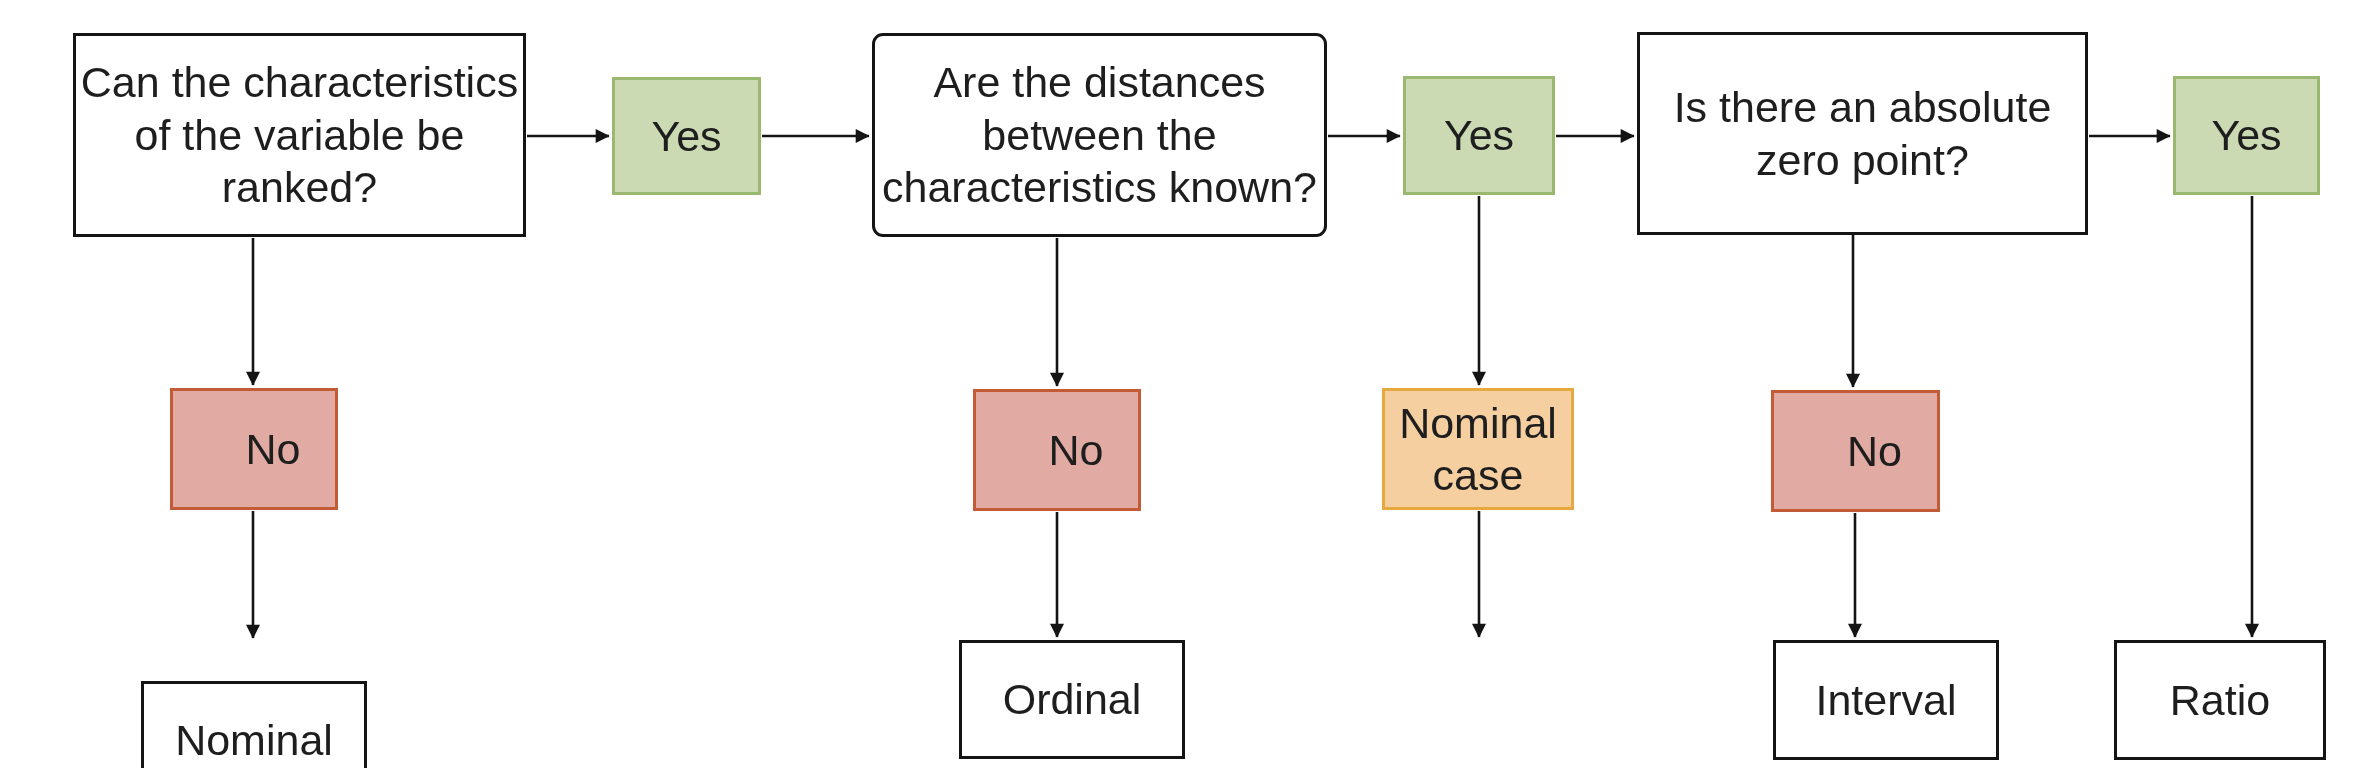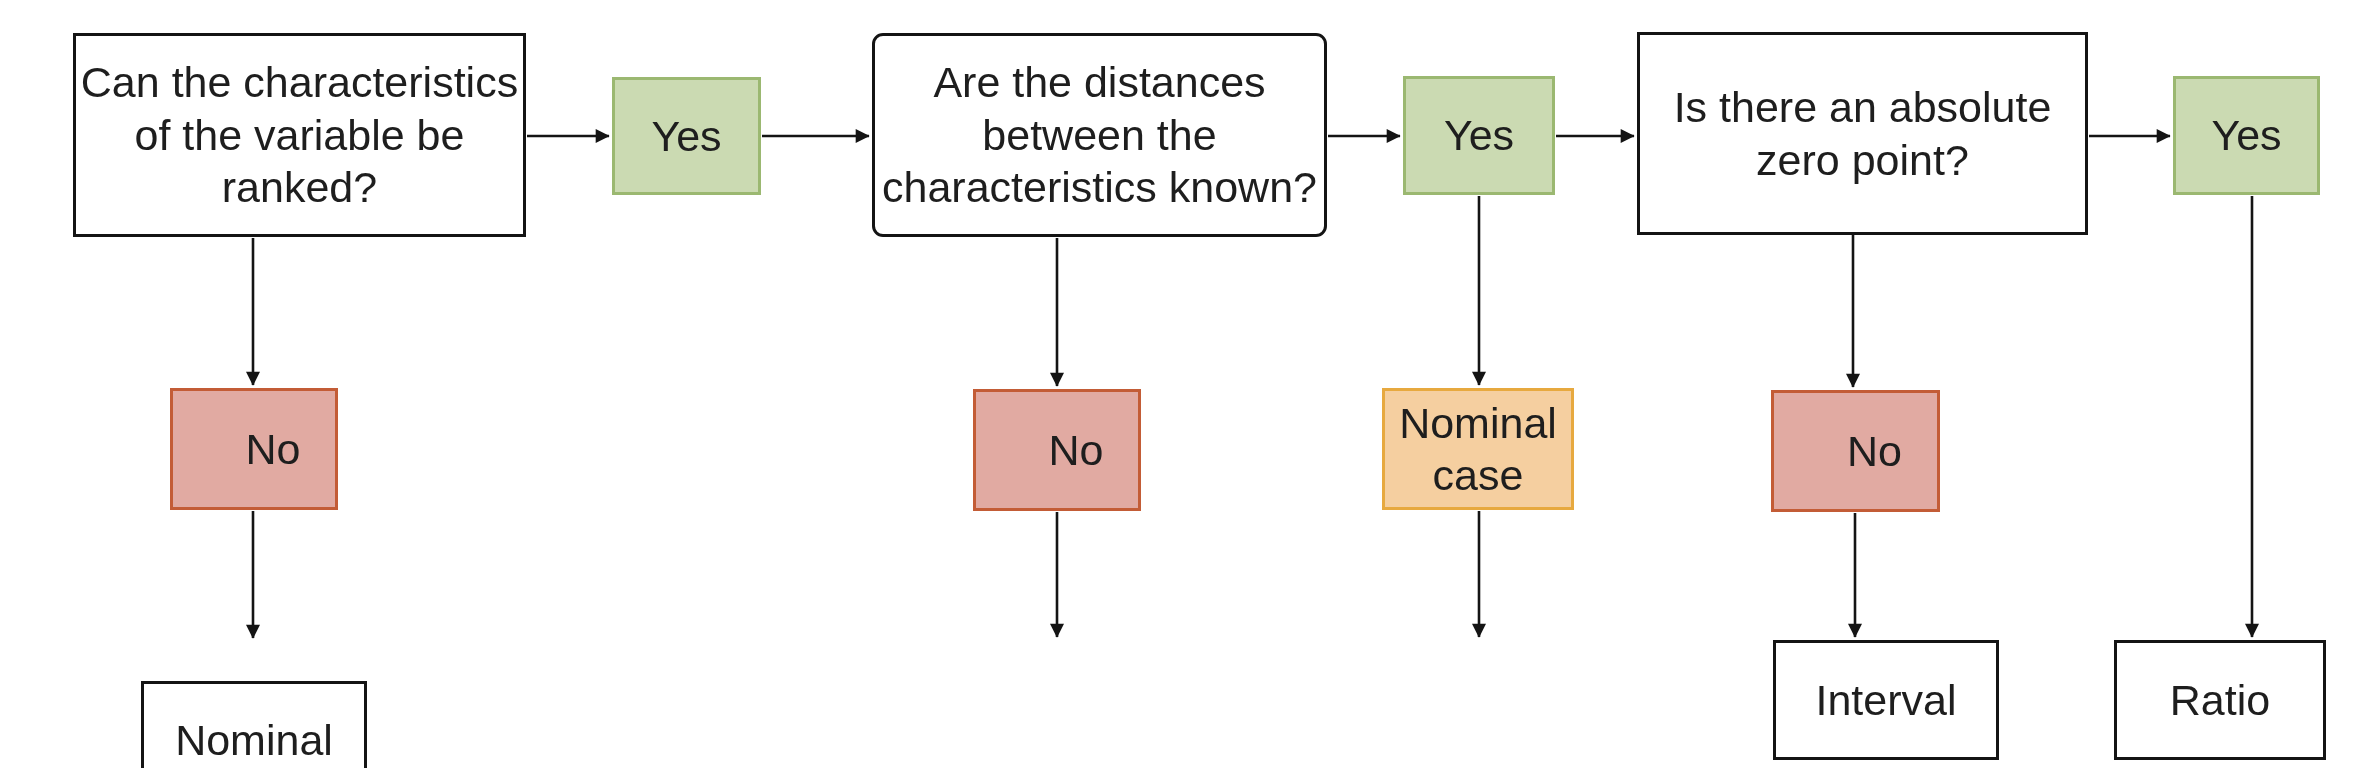--- a/index.html
+++ b/index.html
@@ -72,16 +72,17 @@
 zero point?</div>
   <div class="node yes" style="left:2173px;top:76px; width:147px; height:119px;">Yes</div>
 
   <div class="node no" style="left:170px; top:388px; width:168px; height:122px;">No</div>
   <div class="node no" style="left:973px; top:389px; width:168px; height:122px;">No</div>
   <div class="node special" style="left:1382px;top:388px; width:192px; height:122px;">Nominal
 case</div>
   <div class="node no" style="left:1771px;top:390px; width:169px; height:122px;">No</div>
 
   <div class="node outcome" style="left:141px; top:641px; width:226px; height:118px;margin-top:40px;">Nominal</div>
+  <div class="node outcome" style="left:959px; top:640px; width:226px; height:119px;">Ordinal</div>
   <div class="node outcome" style="left:1741px;top:640px; width:226px; height:120px;margin-left:32px;">Interval</div>
   <div class="node outcome" style="left:2114px;top:640px; width:212px; height:120px;">Ratio</div>
 
 </div>
 
 </body></html>

